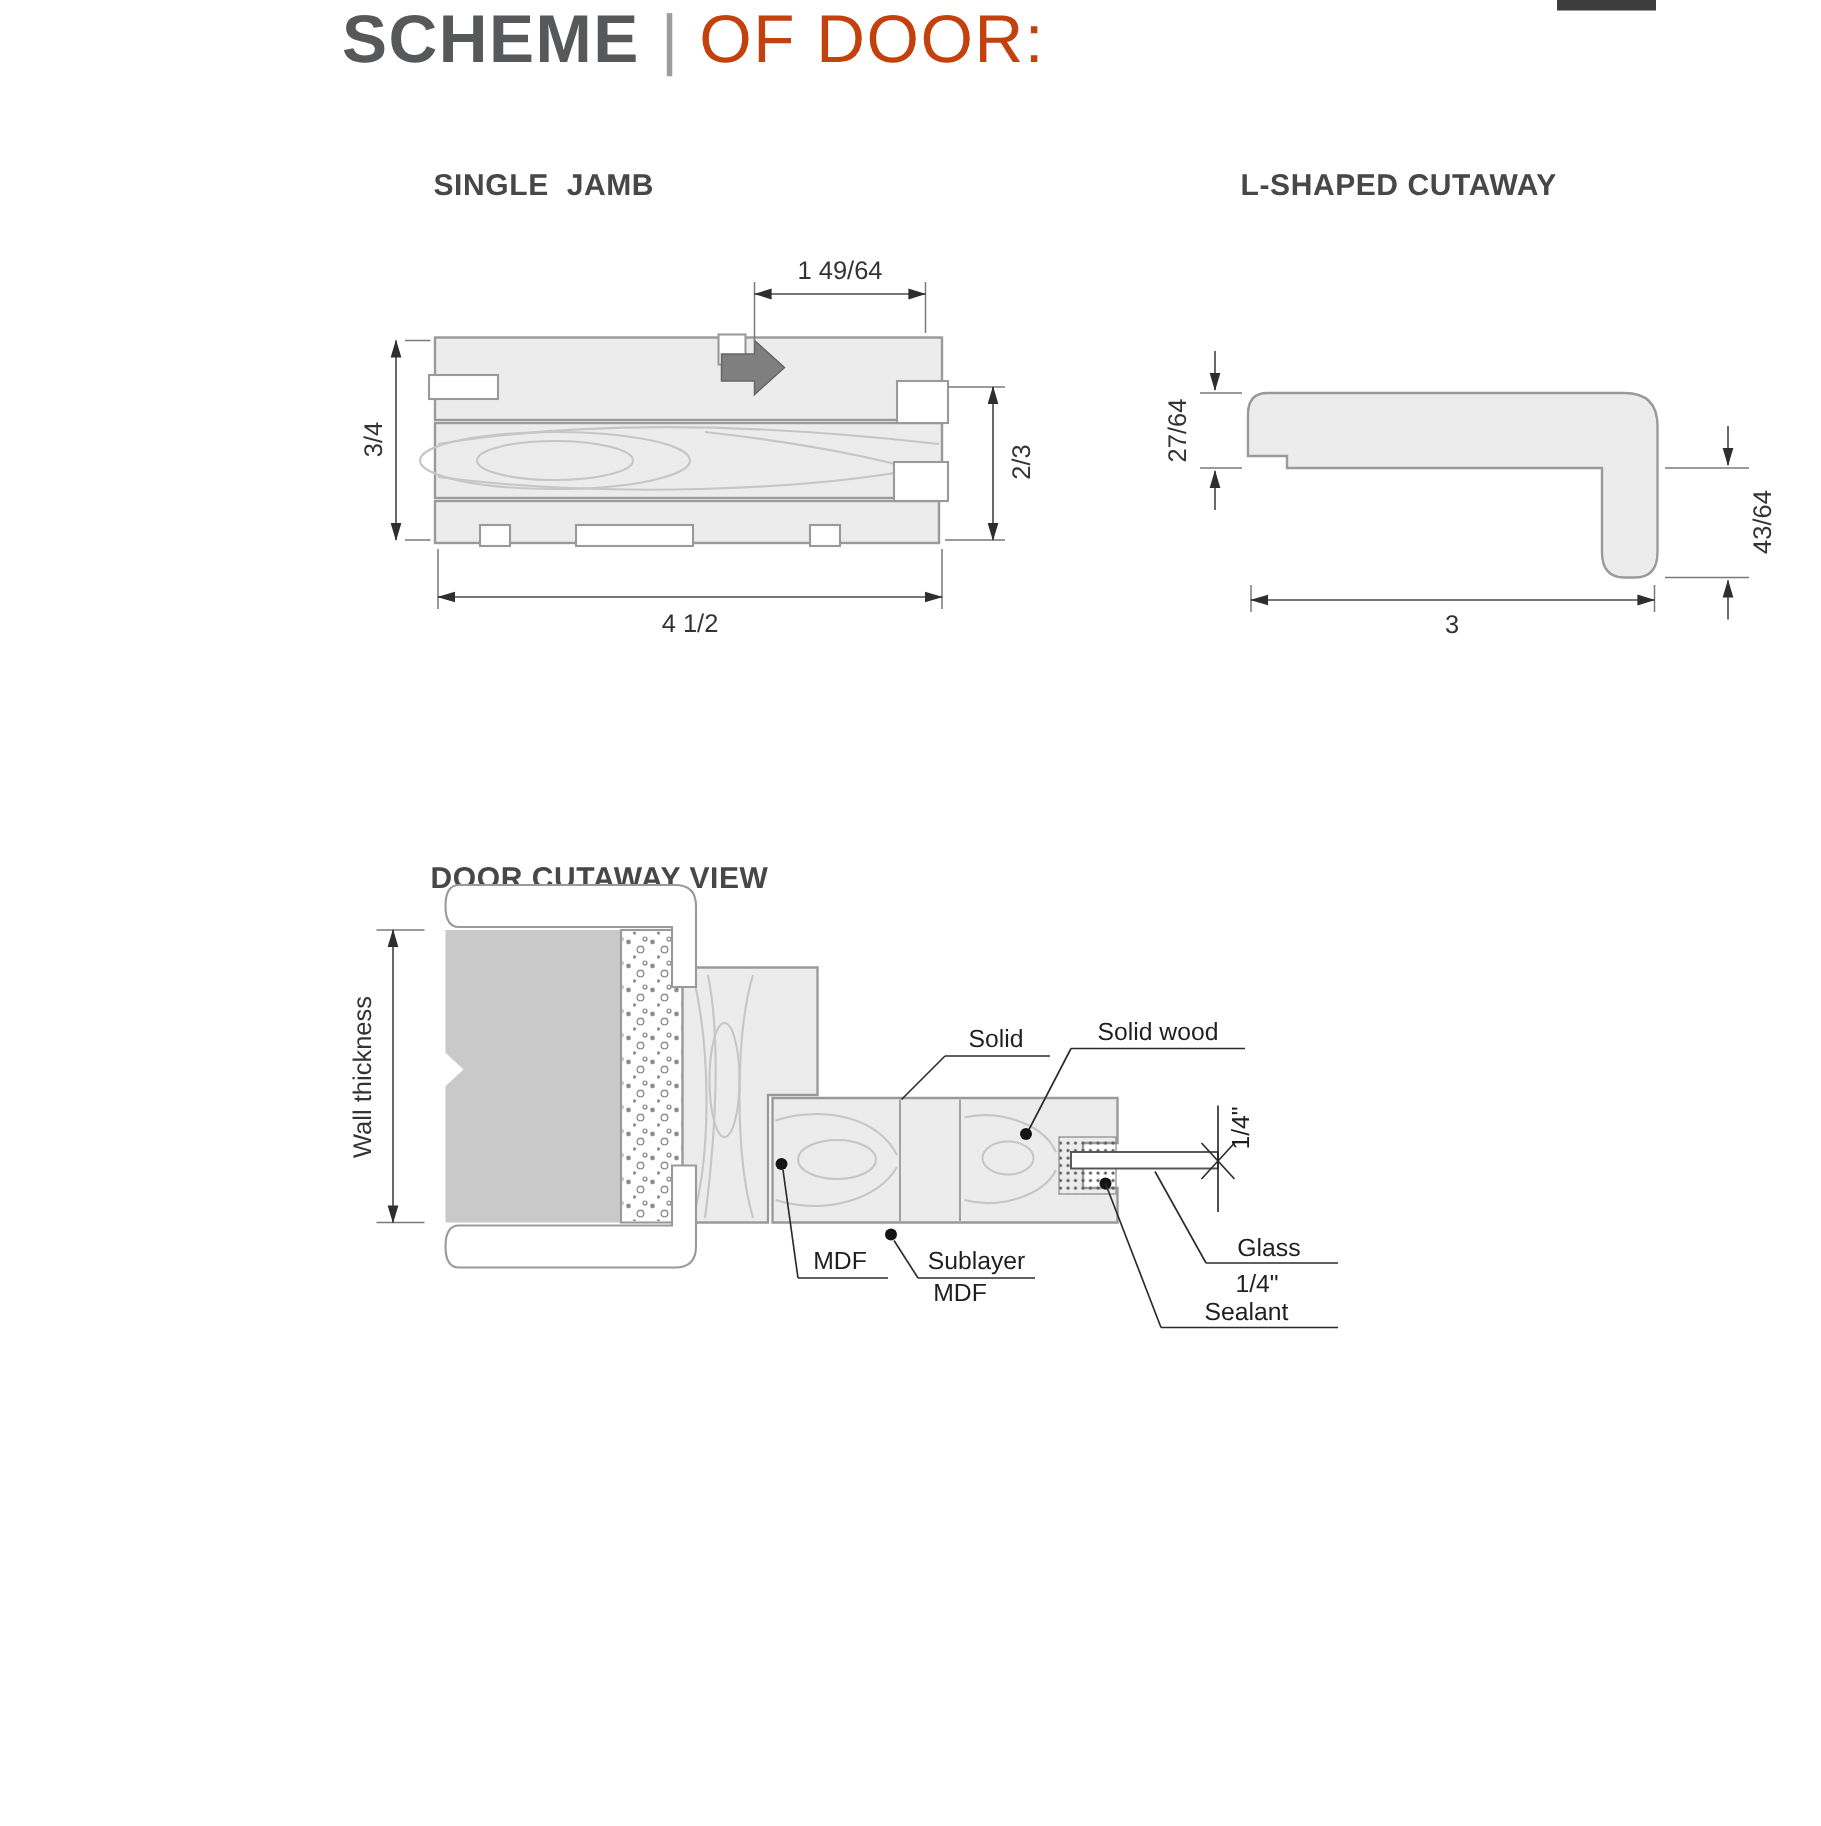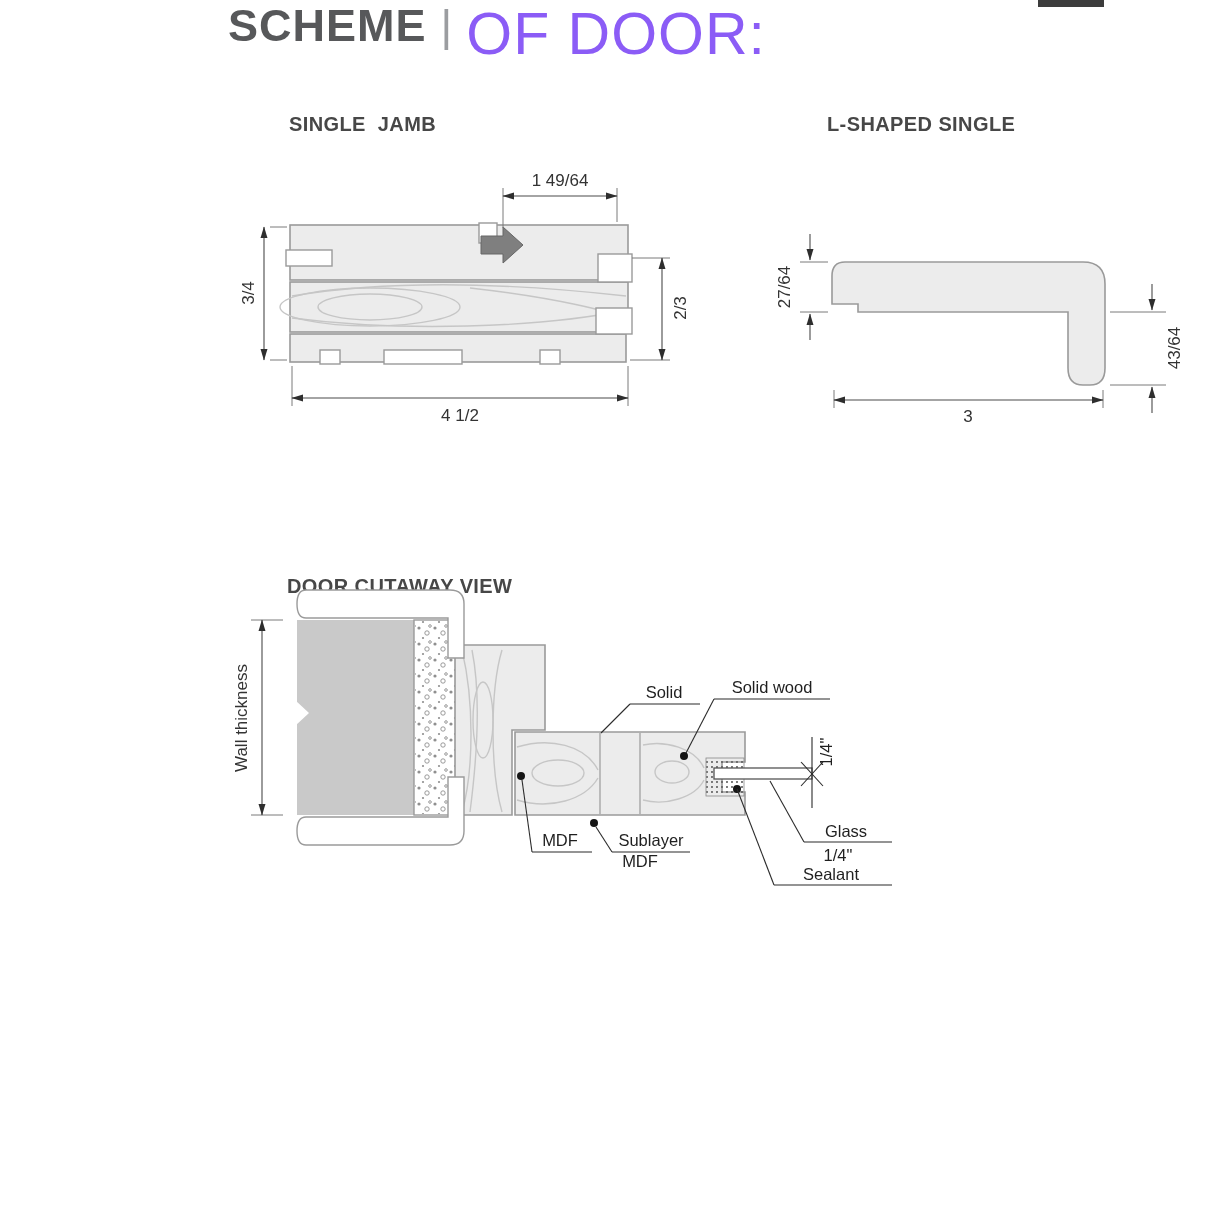--- a/index.html
+++ b/index.html
@@ -2,21 +2,21 @@
 <html><head>
 <meta charset="utf-8">
 <style>
   * { margin:0; padding:0; box-sizing:border-box; }
   html,body { background:#ffffff; }
   .page { position:relative; width:1214px; height:1210px; background:#fff; overflow:hidden;
           font-family:"Liberation Sans", sans-serif; }
   .title { position:absolute; left:228px; top:0; display:flex; align-items:flex-start; gap:14px; }
   .t-main { font-size:45px; font-weight:700; color:#57585a; letter-spacing:1px; }
   .t-div  { font-size:45px; font-weight:400; color:#9b9da0; }
-  .t-sub  { font-size:59px; font-weight:400; color:#8b5cf6; letter-spacing:1px; }
+  .t-sub  { font-size:45px; font-weight:400; color:#c2410c; letter-spacing:1px; }
   .heading { position:absolute; font-size:20px; font-weight:700; color:#474747;
              letter-spacing:.4px; white-space:pre;text-align:right; }
   .h-jamb    { left:289px; top:113px; }
   .h-casing  { left:827px; top:113px; }
   .h-cutaway { left:287px; top:534px;margin-top:41px; }
   .corner-artifact { position:absolute; left:1038px; top:0; width:66px; height:7px; background:#3c3c3c; }
   svg.drawing { position:absolute; left:0; top:0; width:1214px; height:1217px; }
   .part       { fill:#ececec; stroke:#9a9a9a; stroke-width:1.6; }
   .part-white { fill:#ffffff; stroke:#9a9a9a; stroke-width:1.4; }
   .wall       { fill:#c9c9c9; stroke:none; }
@@ -37,21 +37,21 @@
 
   <div class="title">
     <span class="t-main">SCHEME</span>
     <span class="t-div">|</span>
     <span class="t-sub">OF DOOR:</span>
   </div>
 
   <div class="corner-artifact"></div>
 
   <div class="heading h-jamb">SINGLE  JAMB</div>
-  <div class="heading h-casing">L-SHAPED SINGLE</div>
+  <div class="heading h-casing">L-SHAPED CUTAWAY</div>
   <div class="heading h-cutaway">DOOR CUTAWAY VIEW</div>
 
   <svg class="drawing" viewBox="0 0 1214 1217">
     <defs>
       <marker id="arw" viewBox="0 0 10 6" refX="9.5" refY="3" markerWidth="12" markerHeight="8" orient="auto-start-reverse" markerUnits="userSpaceOnUse">
         <path d="M0,0 L10,3 L0,6 Z" fill="#2e2e2e"></path>
       </marker>
       <pattern id="speck" width="16" height="16" patternUnits="userSpaceOnUse">
         <circle cx="3" cy="4" r="1.6" fill="#8f8f8f"></circle>
         <circle cx="11" cy="9" r="2.2" fill="none" stroke="#8f8f8f" stroke-width="0.9"></circle>

